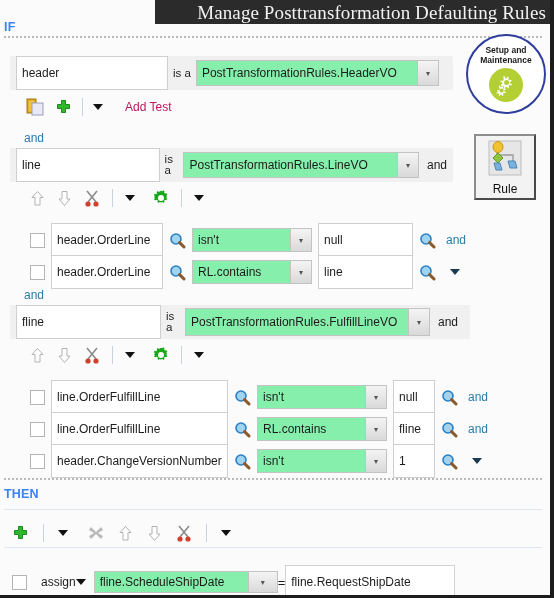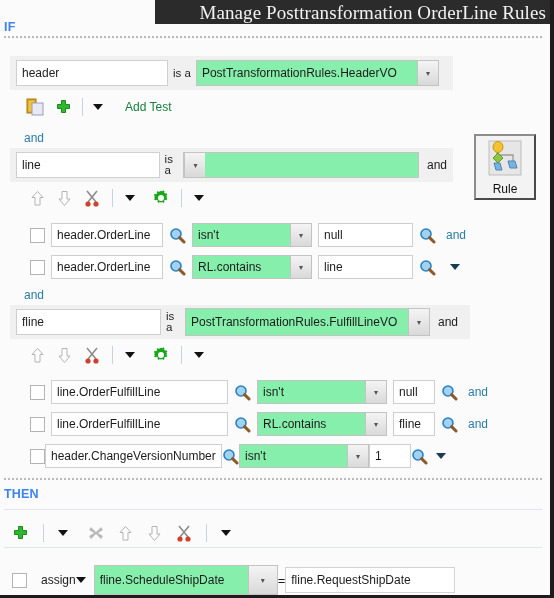--- a/index.html
+++ b/index.html
@@ -88,21 +88,21 @@
     border-radius: 1px;
     display: flex;
     align-items: center;
     box-sizing: border-box;
   }
   .txtfield {
     background: #ffffff;
     border: 1px solid #cfcfcf;
     height: 22px;
     line-height: 20px;
-    padding: 8px 5px;
+    padding: 16px 5px;
     font-size: 12px;
     color: #1c1c1c;
     box-sizing: border-box;
     white-space: nowrap;
     overflow: hidden;
     display: flex;
     align-items: center;
   }
   .isa {
     font-size: 11.5px;
@@ -245,26 +245,40 @@
     color: #111;
     margin-top: 1px;
   }
 </style>
 </head>
 <body>
 
 <div class="screen">
 
   <div class="titlebar">
-    <span class="title-text">Manage Posttransformation OrderLine Rules</span>
+    <span class="title-text">Manage Posttransformation Defaulting Rules</span>
   </div>
 
   <div class="section-label" id="if-label">IF</div>
   <div class="dotted-rule" id="dotted-top"></div>
 
+  <div id="setup-badge">
+    <div class="badge-text">Setup and</div>
+    <div class="badge-text">Maintenance</div>
+    <div class="badge-circle">
+      <svg width="26" height="26" viewBox="0 0 26 26" aria-hidden="true">
+        <g fill="#ffffff">
+          <path d="M10.2 4.6l1.3-.5.7 1.9 1.5.3.9-1.8 1.2.8-.6 1.9 1.1 1.1 1.9-.6.5 1.3-1.8.9.2 1.5 1.9.7-.5 1.3-1.9-.6-1.1 1.1.6 1.9-1.2.8-.9-1.8-1.5.2-.7 1.9-1.3-.5.6-1.9-1.1-1.1-1.9.6-.5-1.3 1.8-.9-.2-1.5-1.9-.7.5-1.3 1.9.6 1.1-1.1z"></path>
+          <circle cx="13.6" cy="10.5" r="2.5" fill="#b3cf33"></circle>
+          <path d="M5.6 13.9l1.1-.4.6 1.6 1.2.2.8-1.5 1 .7-.5 1.6.9.9 1.6-.5.4 1.1-1.5.8.1 1.2 1.6.6-.4 1.1-1.6-.5-.9.9.5 1.6-1 .7-.8-1.5-1.2.1-.6 1.6-1.1-.4.5-1.6-.9-.9-1.6.5-.4-1.1 1.5-.8-.1-1.2L3.9 19l.4-1.1 1.6.5.9-.9z"></path>
+          <circle cx="8.6" cy="18.6" r="2.1" fill="#b3cf33"></circle>
+        </g>
+      </svg>
+    </div>
+  </div>
 
   <div id="rule-box">
     <svg width="44" height="42" viewBox="0 0 44 42" aria-hidden="true">
       <rect x="6" y="2" width="32" height="34" fill="#e6e6e6" stroke="#bdbdbd"></rect>
       <path d="M14 9 L14 16 L30 16 L30 22" stroke="#9a9a9a" fill="none" stroke-width="1.3"></path>
       <ellipse cx="15" cy="8" rx="5" ry="5.5" fill="#f2c230" stroke="#c79a16"></ellipse>
       <path d="M15 14 l5 5 -5 5 -5 -5z" fill="#8cc63f" stroke="#64962c"></path>
       <path d="M11 24 l6 0 2 7 -6 0z" fill="#79b2e0" stroke="#4b86b4"></path>
       <path d="M25 22 l7 0 2 7 -7 0z" fill="#79b2e0" stroke="#4b86b4"></path>
     </svg>
@@ -288,29 +302,30 @@
         <rect x="6" y="5" width="11" height="12" fill="#e9e9f5" stroke="#9d9dbb"></rect>
       </svg>
     </span>
     <span class="icon ico-plus">
       <svg width="17" height="17" viewBox="0 0 17 17" aria-hidden="true">
         <path d="M6.5 1.5h4v4h4v4h-4v4h-4v-4h-4v-4h4z" fill="#2fb72f" stroke="#1c8a1c" stroke-width="1"></path>
       </svg>
     </span>
     <span class="vsep"></span>
     <span class="caret-black"></span>
-    <span style="margin-left:12px;font-size:12px;color:#15803d;">Add Test</span>
+    <span style="margin-left:12px;font-size:12px;color:#be185d;">Add Test</span>
   </div>
 
   <div class="andlink" style="position:absolute;left:24px;top:131px;">and</div>
 
   <div class="band" style="left:10px; top:148px; width:443px; height:34px; padding:0 6px;">
     <div class="txtfield" style="width:145px;height:26px;">line</div>
     <div class="isa" style="width:14px;">is<br>a</div>
     <div class="selectbox" style="width:238px;height:26px;">
+      <span class="sel-text">PostTransformationRules.LineVO</span>
       <span class="sel-arrow">▾</span>
     </div>
     <span class="andplain" style="margin-left:8px;">and</span>
   </div>
 
   <div style="position:absolute;left:30px;top:189px;display:flex;align-items:center;gap:12px;">
     <span class="icon ico-arrow-up">
       <svg width="15" height="17" viewBox="0 0 15 17" aria-hidden="true">
         <path d="M7.5 1.5 L13 7.5 H10 V15 H5 V7.5 H2 Z" fill="#fdfdfd" stroke="#b3b3b3"></path>
       </svg>
@@ -466,21 +481,21 @@
     <span class="txtfield" style="width:42px;height:24px;">fline</span>
     <span class="icon ico-mag">
       <svg width="17" height="17" viewBox="0 0 17 17" aria-hidden="true">
         <circle cx="7" cy="7" r="5" fill="#9fd3f0" stroke="#2b7fc2" stroke-width="1.6"></circle>
         <path d="M10.6 10.6 L15 15" stroke="#8a5a2b" stroke-width="3" stroke-linecap="round"></path>
       </svg>
     </span>
     <span class="andlink" style="margin-left:4px;">and</span>
   </div>
 
-  <div style="position:absolute;left:30px;top:444px;display:flex;align-items:center;">
+  <div style="position:absolute;left:30px;top:444px;display:flex;align-items:center;gap:6px;">
     <span class="checkbox"></span>
     <span class="txtfield" style="width:177px;height:24px;">header.ChangeVersionNumber</span>
     <span class="icon ico-mag">
       <svg width="17" height="17" viewBox="0 0 17 17" aria-hidden="true">
         <circle cx="7" cy="7" r="5" fill="#9fd3f0" stroke="#2b7fc2" stroke-width="1.6"></circle>
         <path d="M10.6 10.6 L15 15" stroke="#8a5a2b" stroke-width="3" stroke-linecap="round"></path>
       </svg>
     </span>
     <span class="selectbox" style="width:130px;height:24px;">
       <span class="sel-text">isn't</span>
@@ -533,21 +548,21 @@
     <span class="vsep"></span>
     <span class="caret-black"></span>
   </div>
 
   <div class="thin-rule" id="rule-then-2"></div>
 
   <div style="position:absolute;left:12px;top:565px;display:flex;align-items:center;">
     <span class="checkbox"></span>
     <span style="font-size:12px;color:#1c1c1c;margin-left:14px;">assign</span>
     <span class="caret-black"></span>
-    <span class="selectbox" style="width:184px;height:30px;margin-left:8px;">
+    <span class="selectbox" style="width:184px;height:22px;margin-left:8px;">
       <span class="sel-text">fline.ScheduleShipDate</span>
       <span class="sel-arrow" style="width:28px;">▾</span>
     </span>
     <span style="font-size:13px;color:#1c1c1c;">=</span>
     <span class="txtfield" style="width:170px;height:26px;border:1px solid #d2d2d2;">fline.RequestShipDate</span>
   </div>
 
 </div>
 
 </body></html>

